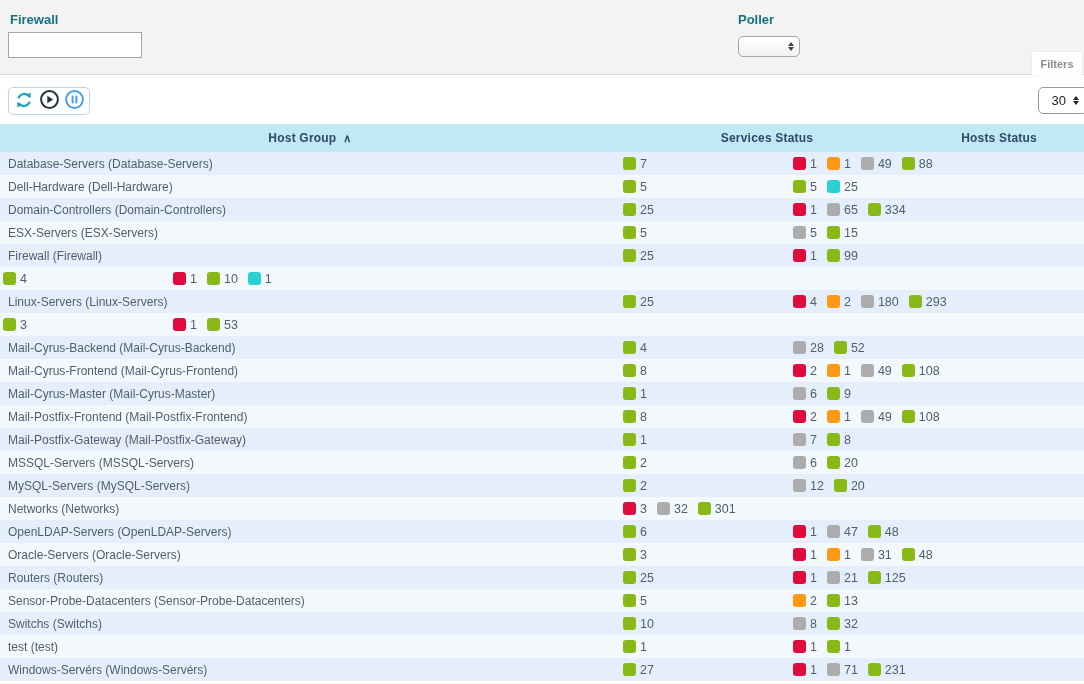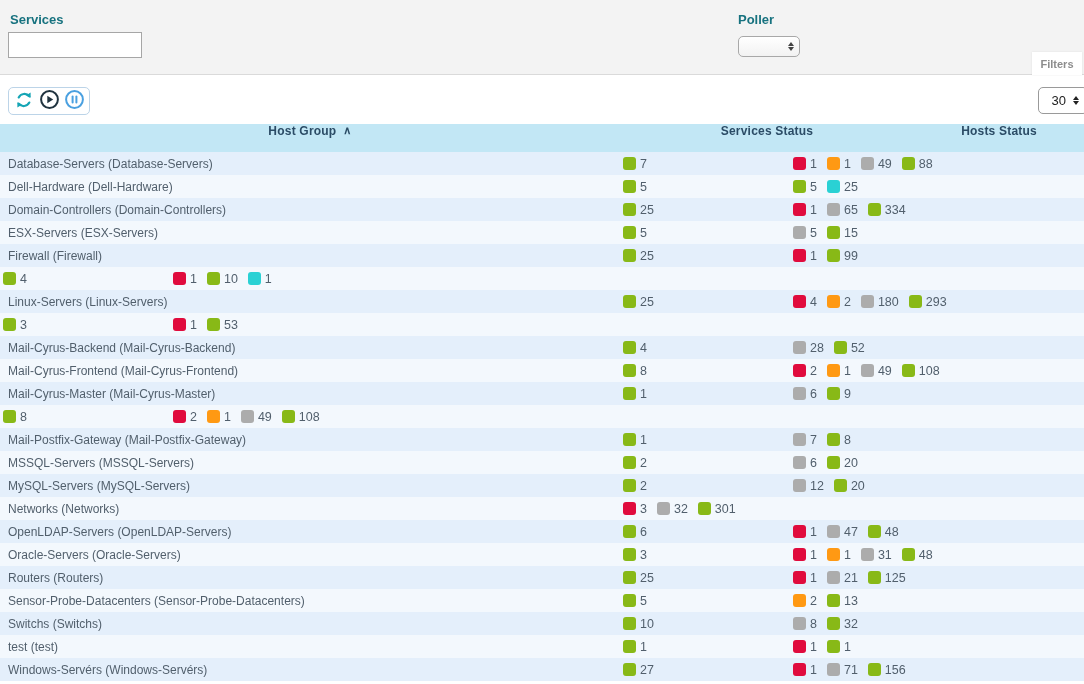--- a/index.html
+++ b/index.html
@@ -33,21 +33,21 @@
   .page-select { position:absolute; right:-4px; top:11px; width:50px; height:27px;
     border:1px solid #9a9a9a; border-radius:5px; background:#fff;
     display:flex; align-items:center; justify-content:flex-end; gap:7px; padding-right:8px; cursor:default; }
   .page-select .val { font-size:13px; color:#222; }
   .page-select .stepper .up { border-bottom-color:#222; }
   .page-select .stepper .dn { border-top-color:#222; }
 
   
   .thead { position:absolute; left:0; top:124px; width:1084px; height:28px;
     background:#c2e7f5; display:flex; }
-  .thead .th { display:flex; align-items:flex-start; justify-content:center;
+  .thead .th { display:flex; align-items:center; justify-content:center;
     font-size:12px; font-weight:bold; color:#2b4c66; letter-spacing:.2px; cursor:pointer; }
   .col1 { width:620px; }
   .col2 { width:170px; }
   .col3 { width:294px; }
   .sort-caret { font-size:11px; margin-left:7px; font-weight:bold; color:#2b4c66; }
 
   .tbody { position:absolute; left:0; top:152px; width:1084px; }
   .trow { display:flex; width:1084px; height:23px; }
   .trow.odd  { background:#e4effb; }
   .trow.even { background:#f3f8fd; }
@@ -59,21 +59,21 @@
   .badge { display:inline-flex; align-items:center; margin-right:10px; cursor:pointer; }
   .sq { width:13px; height:13px; border-radius:3px; display:inline-block; margin-right:4px; }
   .num { font-size:12.5px; color:#515f6c; }
 </style>
 </head>
 <body>
 
 <div class="stage">
 
   <div class="filter-panel">
-    <div class="f-label hostgroup-label">Services</div>
+    <div class="f-label hostgroup-label">Firewall</div>
     <input class="hostgroup-input" type="text" value="" style="">
     <div class="f-label poller-label">Poller</div>
     <div class="poller-select">
       <span></span>
       <span class="stepper">
           <span class="up"></span>
           <span class="dn"></span>
         </span>
     </div>
     <div class="filters-tab">
@@ -369,20 +369,21 @@
             <span class="sq" style="background: rgb(172, 172, 172);"></span>
             <span class="num">6</span>
           </span>
           <span class="badge">
             <span class="sq" style="background: rgb(136, 185, 23);"></span>
             <span class="num">9</span>
           </span>
         </div>
       </div>
       <div class="trow even">
+        <div class="cell c-name">Mail-Postfix-Frontend (Mail-Postfix-Frontend)</div>
         <div class="cell c-status hosts">
           <span class="badge">
             <span class="sq" style="background: rgb(136, 185, 23);"></span>
             <span class="num">8</span>
           </span>
         </div>
         <div class="cell c-status services">
           <span class="badge">
             <span class="sq" style="background: rgb(224, 11, 61);"></span>
             <span class="num">2</span>
@@ -617,19 +618,19 @@
           <span class="badge">
             <span class="sq" style="background: rgb(224, 11, 61);"></span>
             <span class="num">1</span>
           </span>
           <span class="badge">
             <span class="sq" style="background: rgb(172, 172, 172);"></span>
             <span class="num">71</span>
           </span>
           <span class="badge">
             <span class="sq" style="background: rgb(136, 185, 23);"></span>
-            <span class="num">156</span>
+            <span class="num">231</span>
           </span>
         </div>
       </div>
     </div>
 
 </div>
 
 </body></html>

